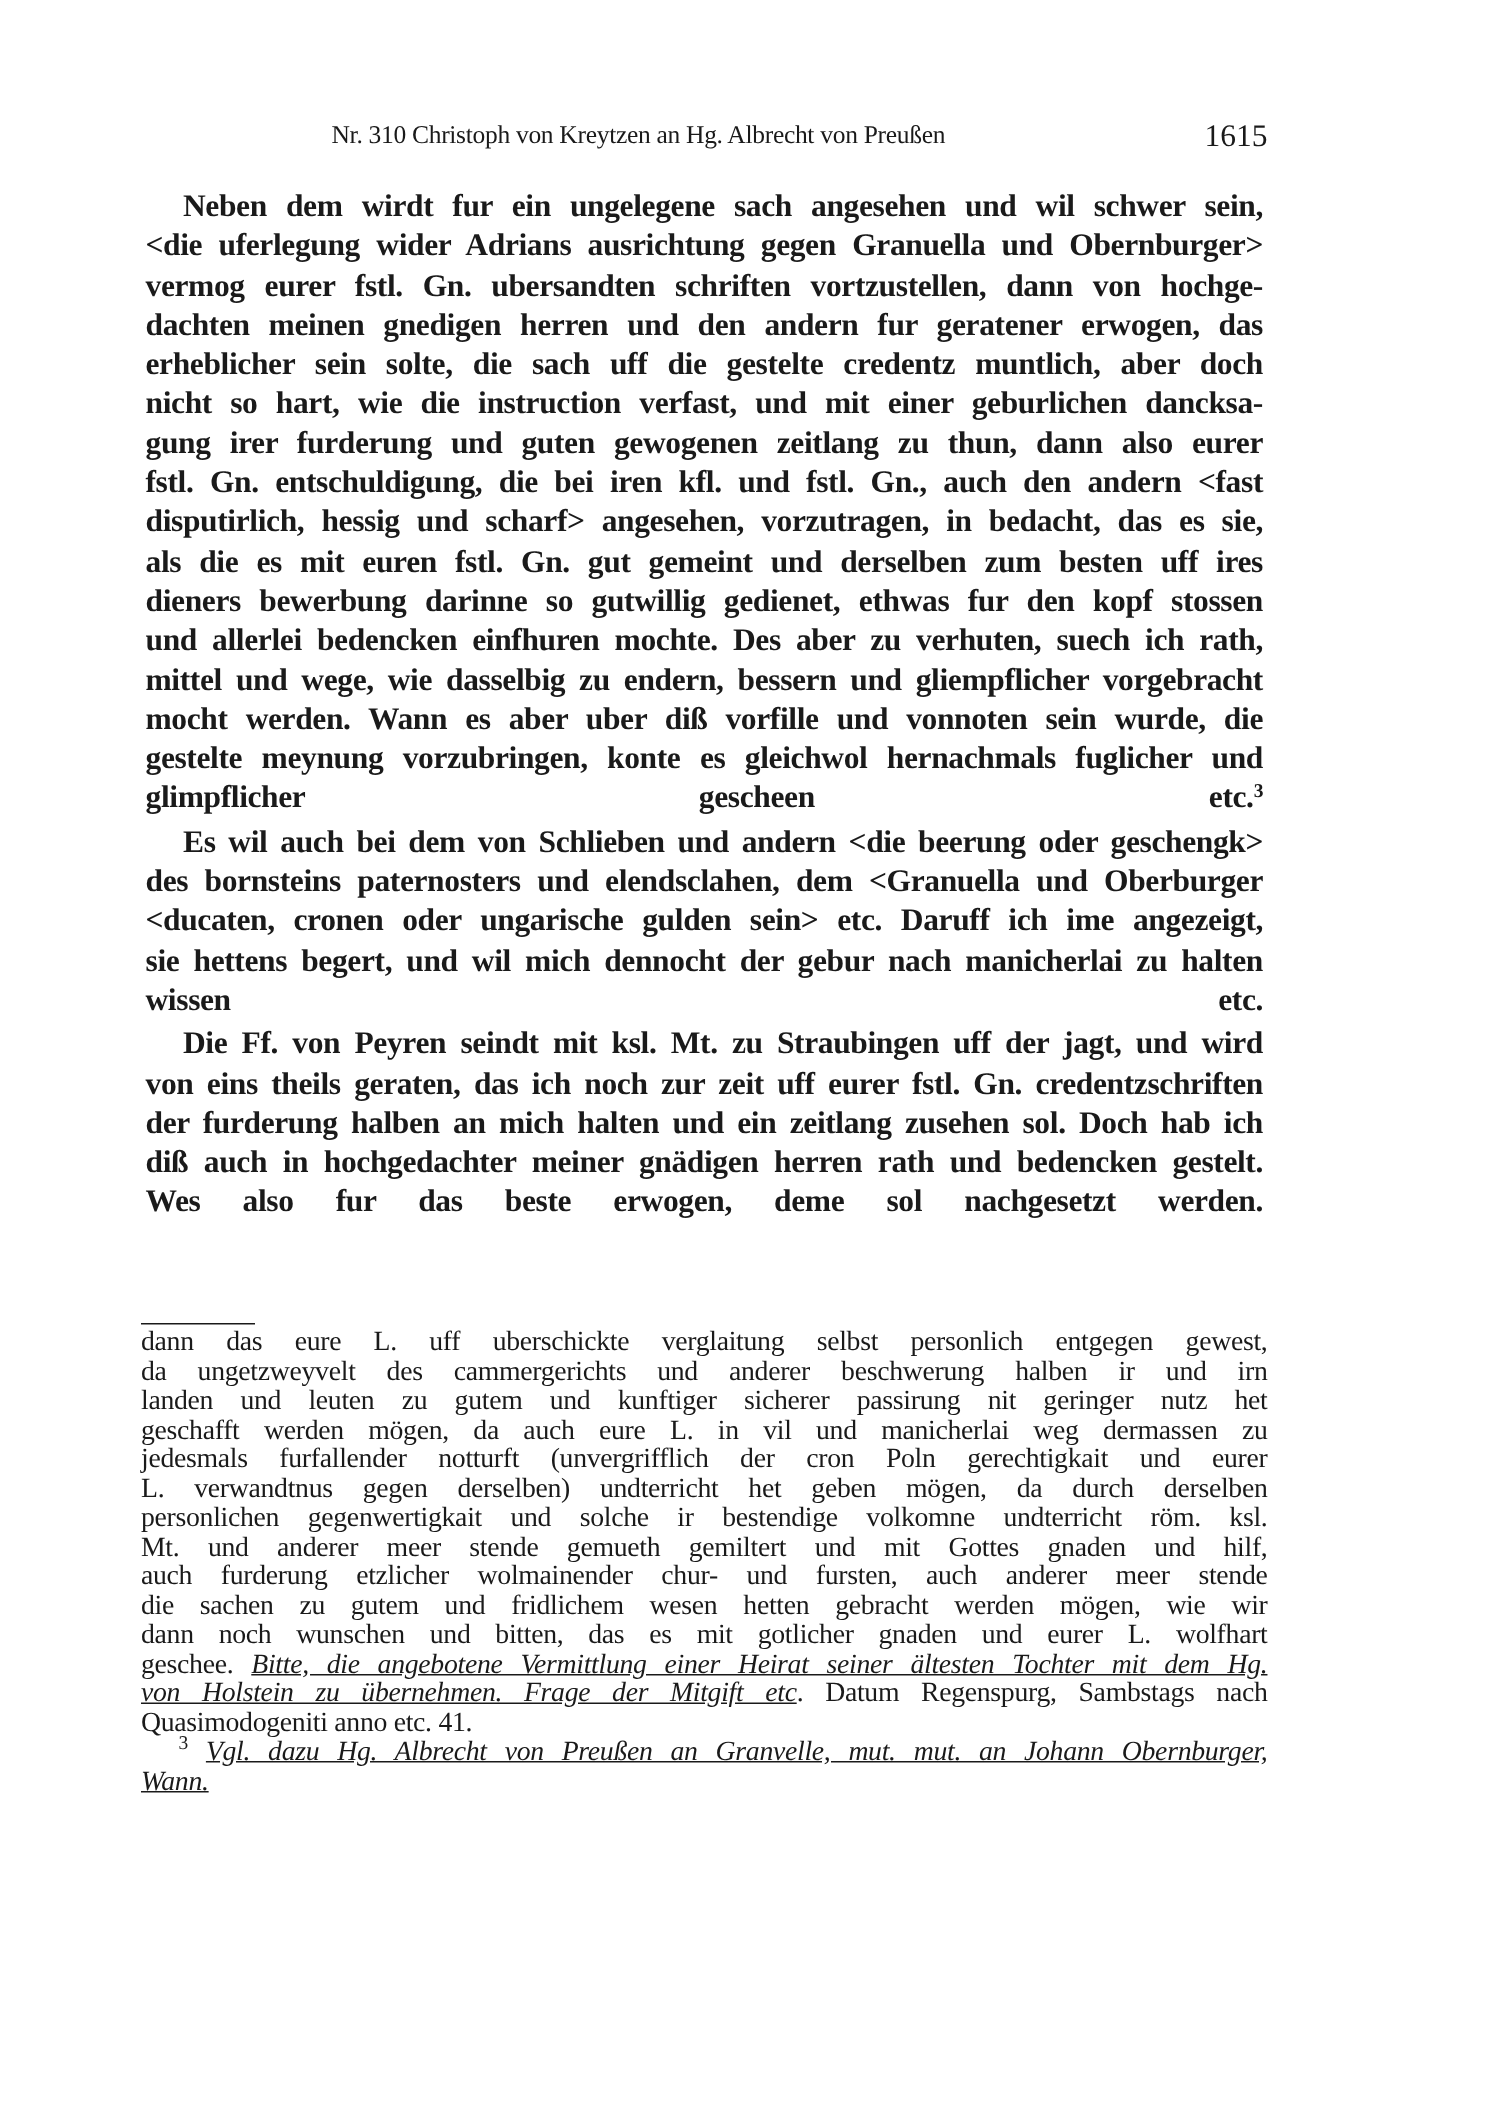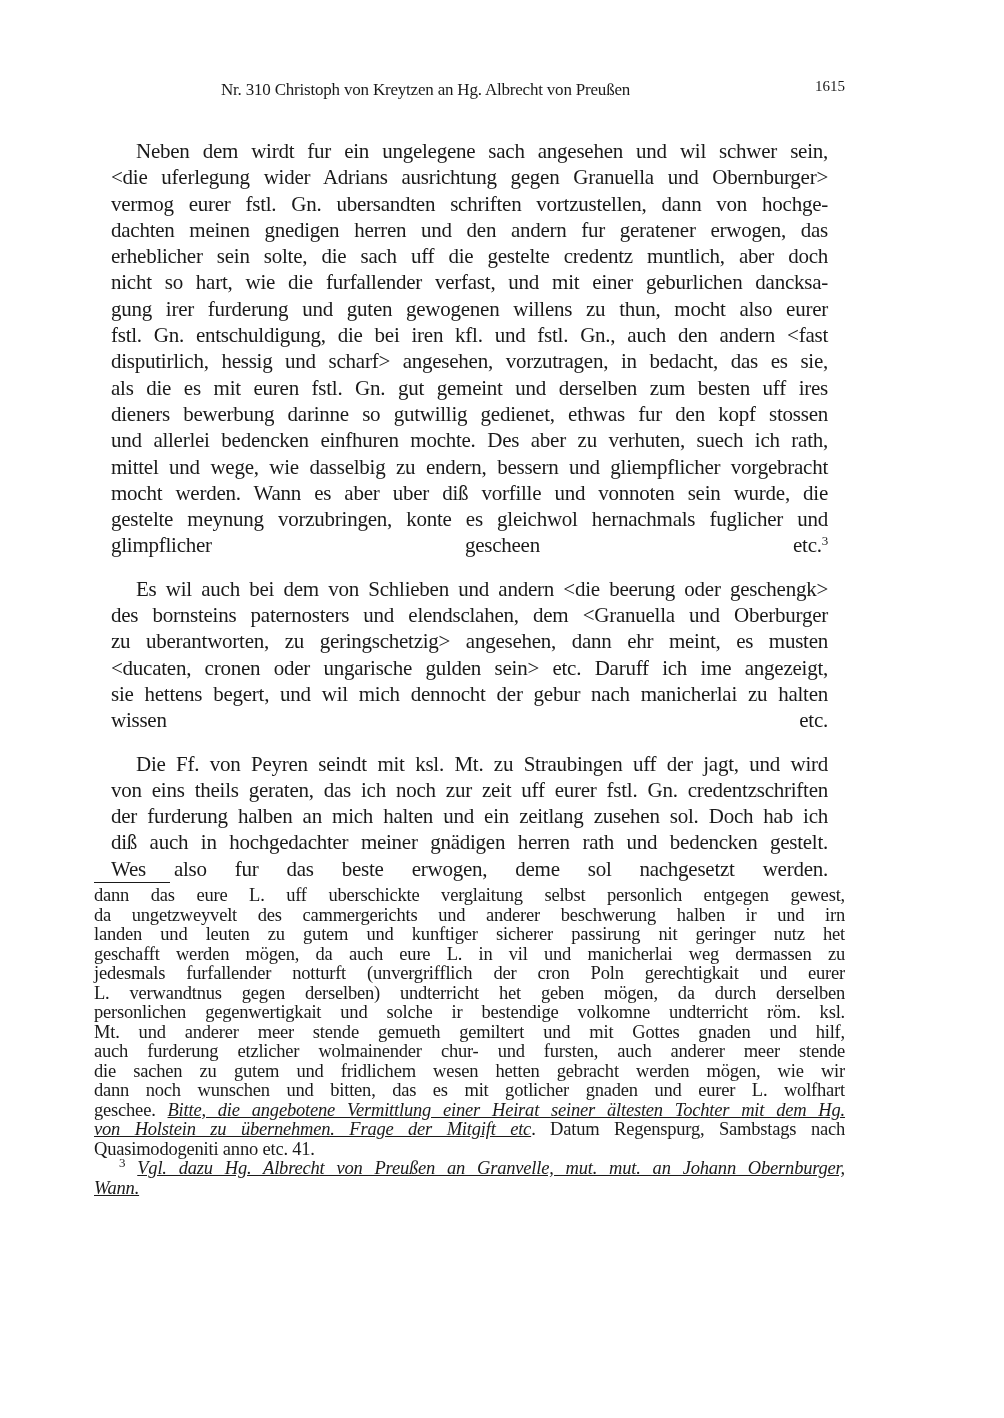--- a/index.html
+++ b/index.html
@@ -2,24 +2,24 @@
 <html><head>
 <meta charset="utf-8">
 <style>
   html, body { margin: 0; padding: 0; background: #ffffff; }
   body { width: 1004px; height: 1418px; position: relative; overflow: hidden; }
   .page { position: absolute; left: 94px; top: 0; width: 751px; color: #1a1a1a;
           font-family: "Liberation Serif", "DejaVu Serif", serif; }
   .running-head { position: absolute; top: 80px; left: 0; width: 751px; height: 26px;
                   font-size: 17px; }
   .running-title { position: absolute; left: 127px; top: 0; letter-spacing: -0.2px; }
-  .page-number { position: absolute; right: 0; top: -2px; font-size: 15px; }
+  .page-number { position: absolute; right: 0; top: -2px; font-size: 21px; }
   .body { position: absolute; top: 121px; left: 0; width: 751px; font-size: 21px;
           line-height: 26.3px; text-align: justify; letter-spacing: -0.25px; }
-  .body p { margin: 17px; text-indent: 25px; }
+  .body p { margin: 3px; text-indent: 25px; font-weight: bold; }
   .body p .line { display: block; text-align: justify; text-align-last: justify; white-space: nowrap; }
   sup { font-size: 13px; vertical-align: 7px; line-height: 0; }
   .rule { position: absolute; top: 882px; left: 0; width: 76px; height: 1px; background: #1a1a1a; }
   .footnotes { position: absolute; top: 886px; left: 0; width: 751px; font-size: 18.5px;
                line-height: 19.5px; letter-spacing: -0.2px; }
   .footnotes p { margin: 0; text-align: justify; }
   .fn3 { text-indent: 25px; }
   .fn-line { display: block; white-space: nowrap; text-align: justify; text-align-last: justify; }
   .fn-line.last { text-align-last: left; }
   .line.last { text-align-last: left; }
@@ -35,36 +35,35 @@
     <span class="page-number">1615</span>
   </div>
 
   <div class="body">
     <p>
       <span class="line">Neben dem wirdt fur ein ungelegene sach angesehen und wil schwer sein,</span>
       <span class="line" style="text-indent:0">&lt;die uferlegung wider Adrians ausrichtung gegen Granuella und Obernburger&gt;</span>
       <span class="line" style="text-indent:0">vermog eurer fstl. Gn. ubersandten schriften vortzustellen, dann von hochge-</span>
       <span class="line" style="text-indent:0">dachten meinen gnedigen herren und den andern fur geratener erwogen, das</span>
       <span class="line" style="text-indent:0">erheblicher sein solte, die sach uff die gestelte credentz muntlich, aber doch</span>
-      <span class="line" style="text-indent:0">nicht so hart, wie die furfallender verfast, und mit einer geburlichen dancksa-</span>
-      <span class="line" style="text-indent:0">gung irer furderung und guten gewogenen willens zu thun, mocht also eurer</span>
+      <span class="line" style="text-indent:0">nicht so hart, wie die instruction verfast, und mit einer geburlichen dancksa-</span>
+      <span class="line" style="text-indent:0">gung irer furderung und guten gewogenen zeitlang zu thun, dann also eurer</span>
       <span class="line" style="text-indent:0">fstl. Gn. entschuldigung, die bei iren kfl. und fstl. Gn., auch den andern &lt;fast</span>
       <span class="line" style="text-indent:0">disputirlich, hessig und scharf&gt; angesehen, vorzutragen, in bedacht, das es sie,</span>
       <span class="line" style="text-indent:0">als die es mit euren fstl. Gn. gut gemeint und derselben zum besten uff ires</span>
       <span class="line" style="text-indent:0">dieners bewerbung darinne so gutwillig gedienet, ethwas fur den kopf stossen</span>
       <span class="line" style="text-indent:0">und allerlei bedencken einfhuren mochte. Des aber zu verhuten, suech ich rath,</span>
       <span class="line" style="text-indent:0">mittel und wege, wie dasselbig zu endern, bessern und gliempflicher vorgebracht</span>
       <span class="line" style="text-indent:0">mocht werden. Wann es aber uber diß vorfille und vonnoten sein wurde, die</span>
       <span class="line" style="text-indent:0">gestelte meynung vorzubringen, konte es gleichwol hernachmals fuglicher und</span>
       <span class="line last" style="text-indent:0"><span>glimpflicher gescheen etc.</span><sup>3</sup></span>
     </p>
     <p>
       <span class="line">Es wil auch bei dem von Schlieben und andern &lt;die beerung oder geschengk&gt;</span>
       <span class="line" style="text-indent:0">des bornsteins paternosters und elendsclahen, dem &lt;Granuella und Oberburger</span>
-      <span class="line" style="text-indent:0">zu uberantworten, zu geringschetzig&gt; angesehen, dann ehr meint, es musten</span>
       <span class="line" style="text-indent:0">&lt;ducaten, cronen oder ungarische gulden sein&gt; etc. Daruff ich ime angezeigt,</span>
       <span class="line" style="text-indent:0">sie hettens begert, und wil mich dennocht der gebur nach manicherlai zu halten</span>
       <span class="line last" style="text-indent:0">wissen etc.</span>
     </p>
     <p>
       <span class="line">Die Ff. von Peyren seindt mit ksl. Mt. zu Straubingen uff der jagt, und wird</span>
       <span class="line" style="text-indent:0">von eins theils geraten, das ich noch zur zeit uff eurer fstl. Gn. credentzschriften</span>
       <span class="line" style="text-indent:0">der furderung halben an mich halten und ein zeitlang zusehen sol. Doch hab ich</span>
       <span class="line" style="text-indent:0">diß auch in hochgedachter meiner gnädigen herren rath und bedencken gestelt.</span>
       <span class="line last" style="text-indent:0">Wes also fur das beste erwogen, deme sol nachgesetzt werden.</span>

